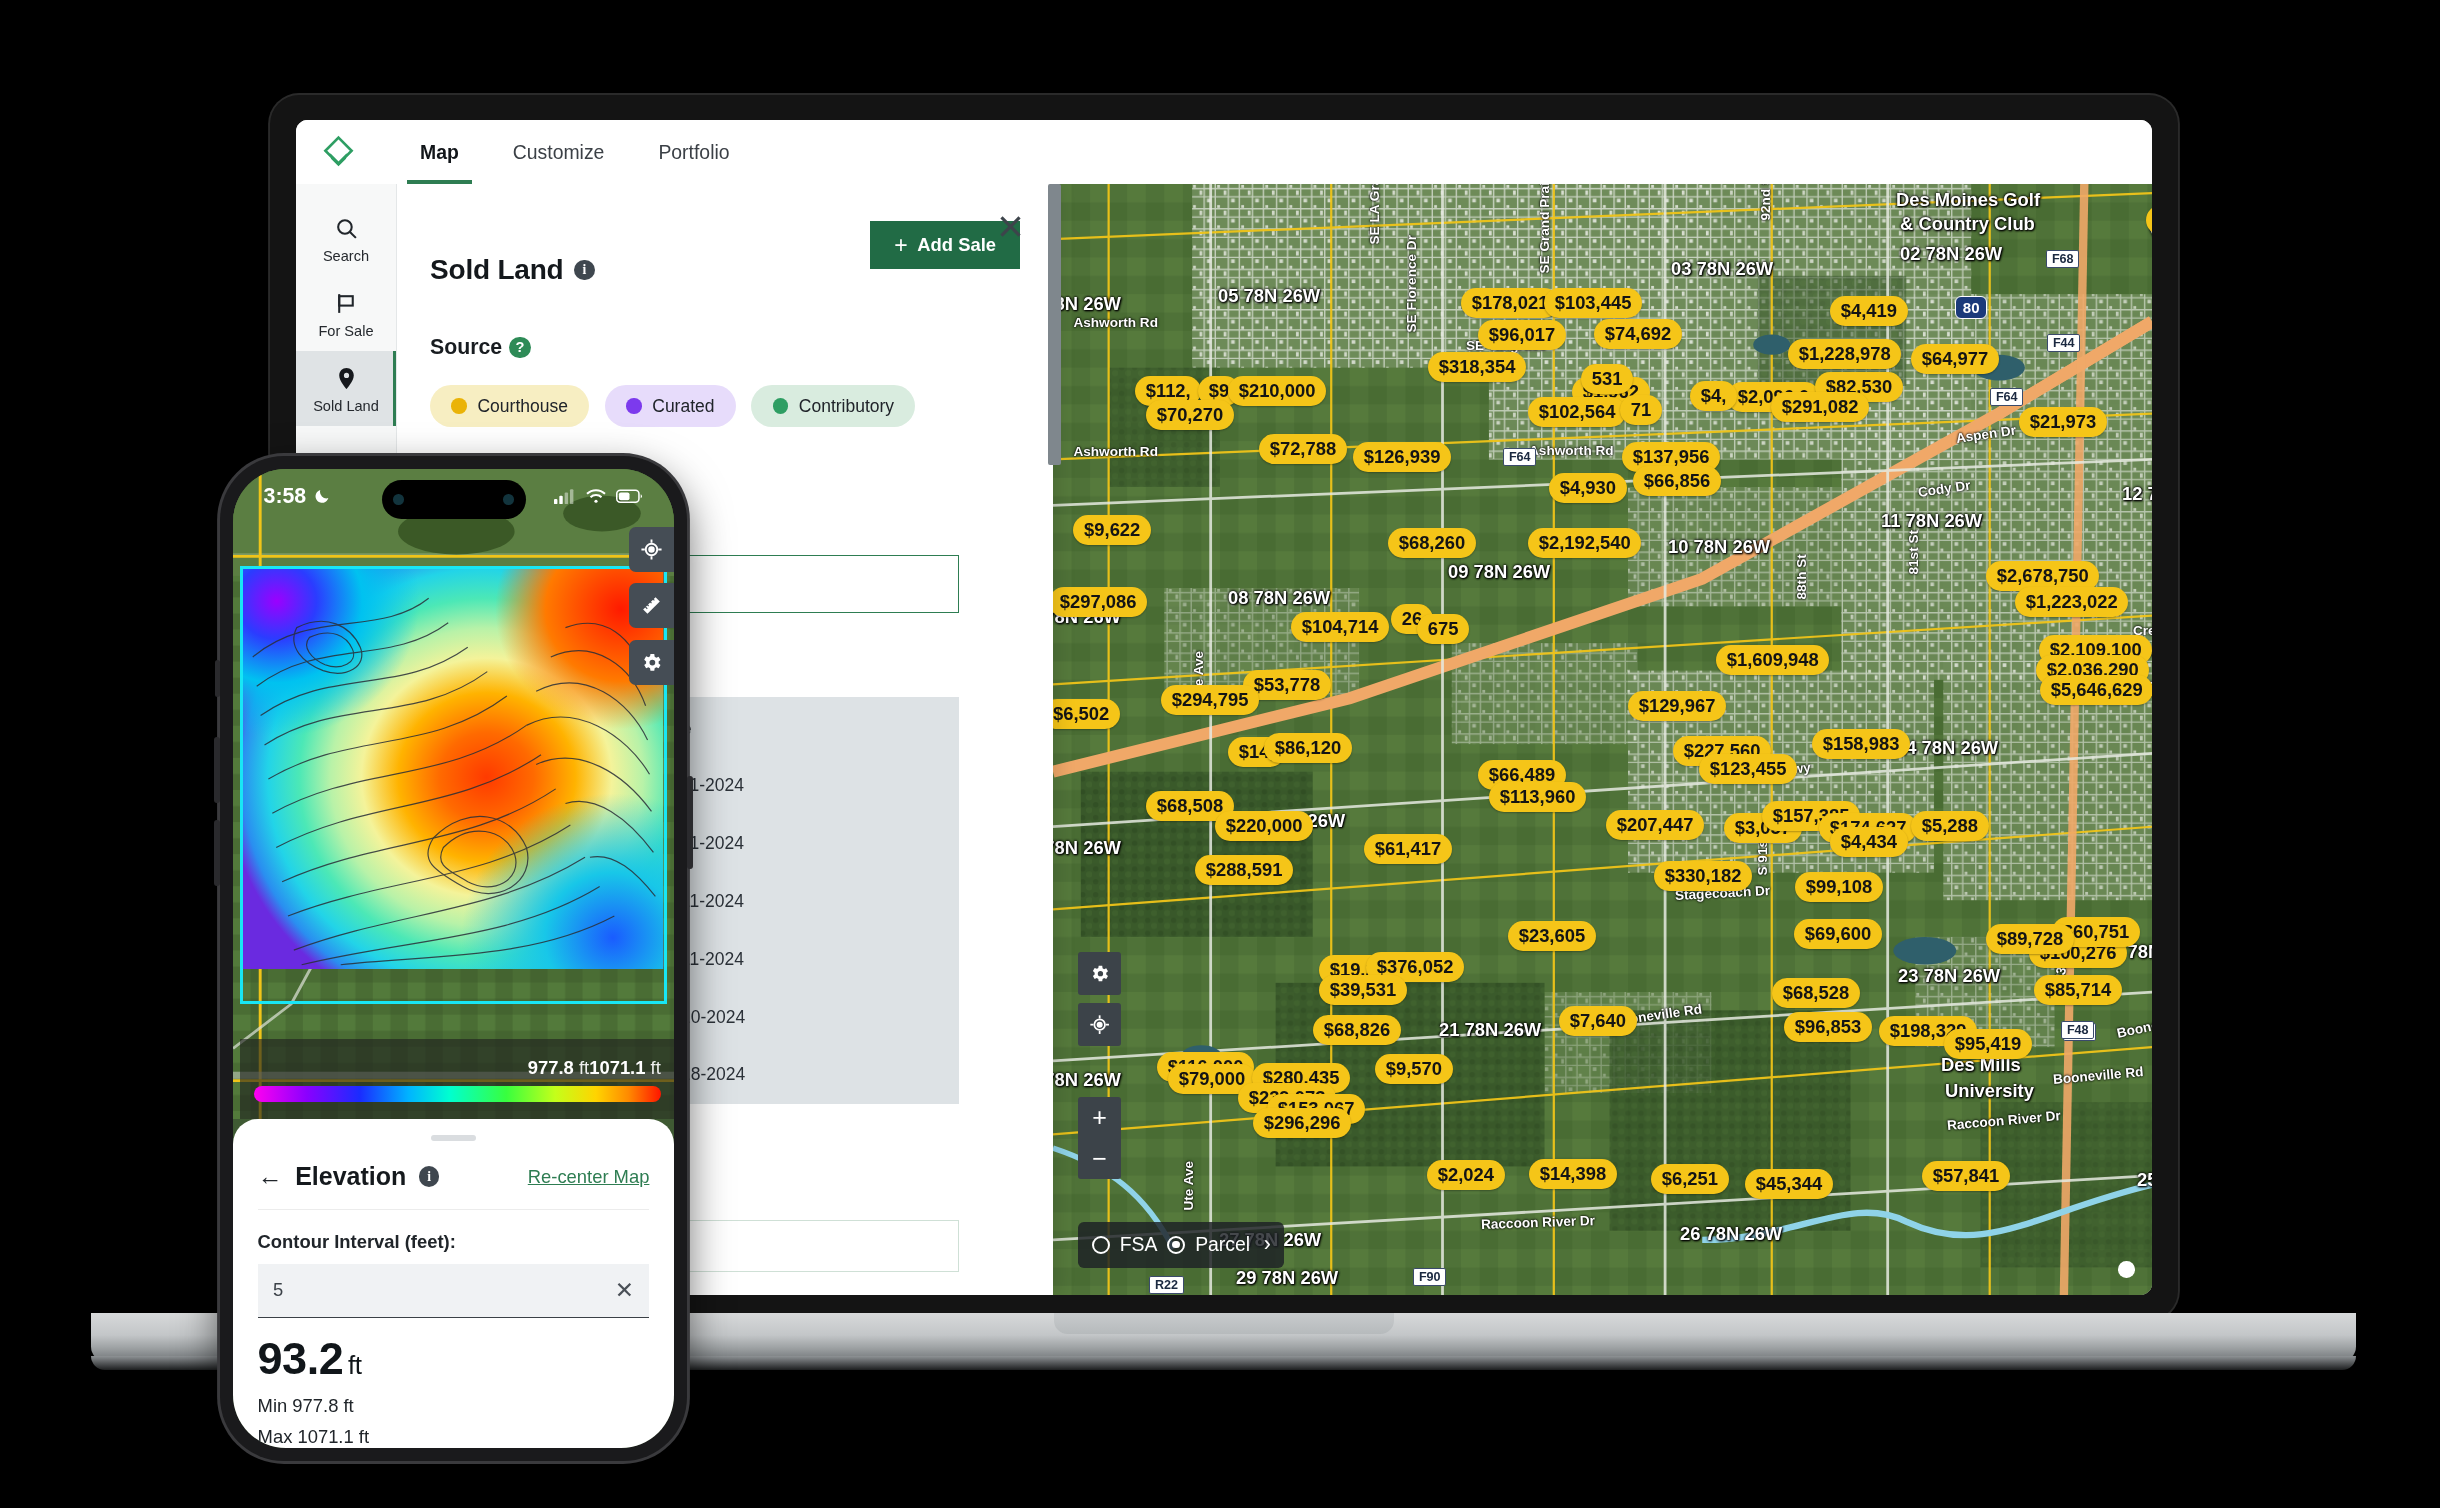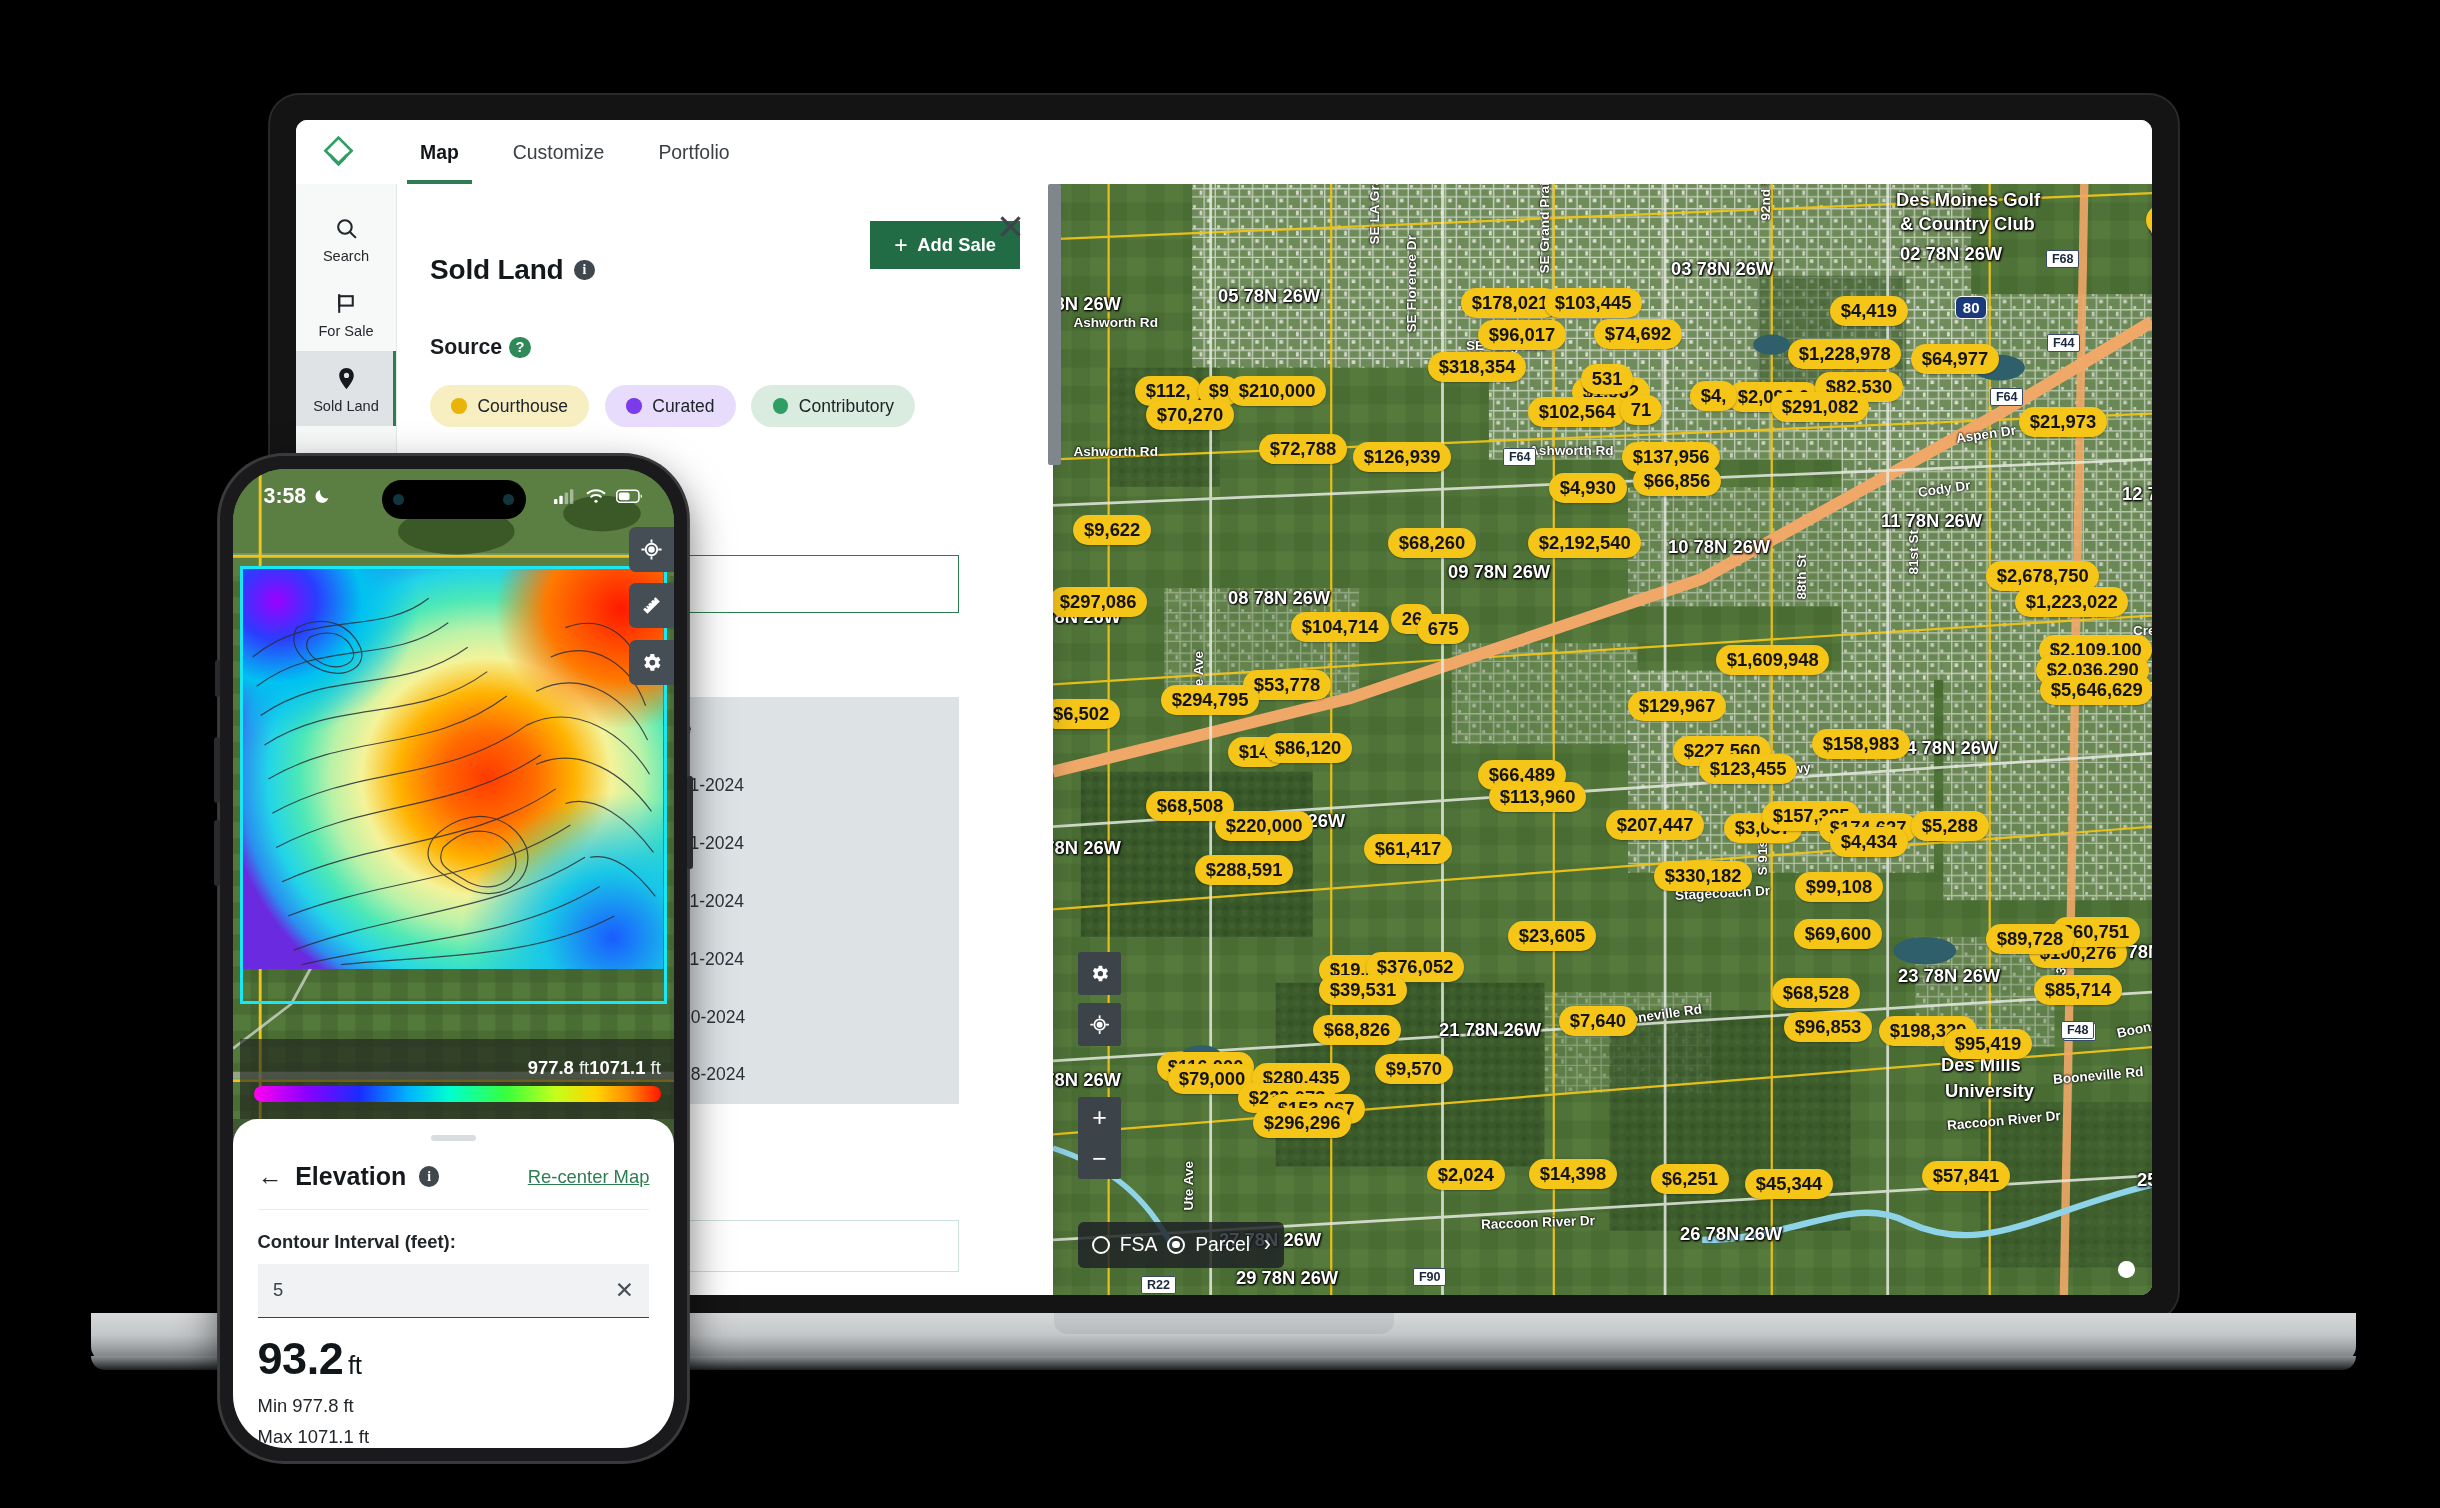--- a/index.html
+++ b/index.html
@@ -544,21 +544,21 @@
                 <div class="road-label" style="left: 1097px; top: 42px; transform: rotate(-3deg); transform-origin: left center;">Vista Dr</div>
                 <div class="road-label" style="left: 1080px; top: 439px; transform-origin: left center;">Creek</div>
                 <div class="road-label" style="left: 1076px; top: 461px; transform-origin: left center;">Center</div>
                 <div class="shield" style="left: 450px; top: 264px;">F64</div>
                 <div class="shield" style="left: 937px; top: 204px;">F64</div>
                 <div class="shield" style="left: 994px; top: 150px;">F44</div>
                 <div class="shield" style="left: 993px; top: 66px;">F68</div>
                 <div class="shield" style="left: 1010px; top: 839px;">F68</div>
                 <div class="shield" style="left: 1008px; top: 837px;">F48</div>
                 <div class="shield" style="left: 360px; top: 1084px;">F90</div>
-                <div class="shield" style="left: 88px; top: 1092px;">R22</div>
+                <div class="shield" style="left: 96px; top: 1092px;">R22</div>
                 <div class="shield i80" style="left: 902px; top: 112px;">80</div>
                 <div class="sec-label" style="left: 843px; top: 4.9px;">Des Moines Golf</div>
                 <div class="sec-label" style="left: 847px; top: 29px;">&amp; Country Club</div>
                 <div class="sec-label" style="left: 888px; top: 870px;">Des Mills</div>
                 <div class="sec-label" style="left: 892px; top: 896px;">University</div>
                 <div class="sec-label" style="left: 165px; top: 101px;">05 78N 26W</div>
                 <div class="sec-label" style="left: 618px; top: 74px;">03 78N 26W</div>
                 <div class="sec-label" style="left: 847px; top: 59px;">02 78N 26W</div>
                 <div class="sec-label" style="left: -8.7px; top: 109px;">78N 26W</div>
                 <div class="sec-label" style="left: 175px; top: 403px;">08 78N 26W</div>

